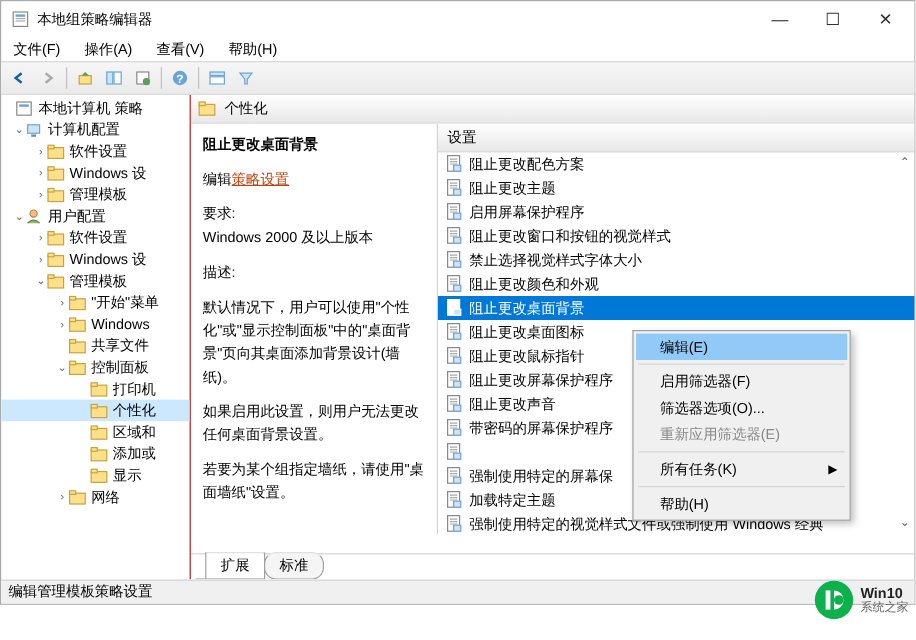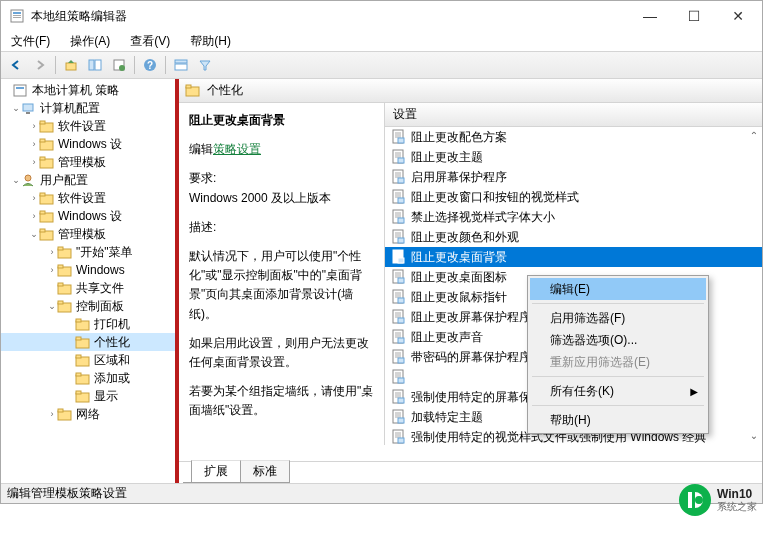--- a/index.html
+++ b/index.html
@@ -13,33 +13,33 @@
 .titlebar-controls > div { width: 44px; height: 28px; display: flex; align-items: center; justify-content: center; font-size: 14px; color: #333; }
 
 .menubar { height: 20px; display: flex; padding: 0 6px; gap: 12px; align-items: center; font-size: 12px; }
 .menubar > span { padding: 0 4px; }
 
 .toolbar { height: 28px; border-top: 1px solid #d4d4d4; border-bottom: 1px solid #d4d4d4; background: linear-gradient(#f6f6f6,#eaeaea); display: flex; align-items: center; padding: 0 4px; gap: 2px; }
 .toolbar-btn { width: 22px; height: 22px; display: flex; align-items: center; justify-content: center; }
 .toolbar-sep { width: 1px; height: 18px; background: #c0c0c0; margin: 0 2px; }
 
 .content { flex: 1; display: flex; overflow: hidden; }
-.tree-pane { width: 178px; border-right: 4px solid #b91c1c; overflow: hidden; font-size: 12px; padding: 2px 0; }
+.tree-pane { width: 158px; border-right: 1px solid #b91c1c; overflow: hidden; font-size: 12px; padding: 2px 0; }
 .tree-item { display: flex; align-items: center; height: 18px; white-space: nowrap; overflow: hidden; padding-left: 4px; }
 .tree-item.sel { background: #cce8ff; }
 .expander { width: 10px; display: inline-block; text-align: center; color: #666; font-size: 9px; }
 .folder-icon { width: 16px; height: 13px; display: inline-block; margin-right: 3px; }
 
 .right-pane { flex: 1; display: flex; flex-direction: column; overflow: hidden; }
 .header-bar { height: 24px; background: linear-gradient(#fefefe,#e8e8e8); border-bottom: 1px solid #d4d4d4; display: flex; align-items: center; padding: 0 6px; gap: 6px; font-size: 12px; }
 
 .split { flex: 1; display: flex; overflow: hidden; }
 .desc-pane { width: 206px; border-right: 1px solid #d4d4d4; padding: 8px 10px; font-size: 12px; line-height: 1.6; overflow: hidden; }
 .desc-title { font-weight: bold; font-size: 12px; margin-bottom: 10px; }
-.desc-link { color: #15803d; text-decoration: underline; }
+.desc-link { color: #c2410c; text-decoration: underline; }
 .desc-label { margin-top: 10px; }
 
 .list-pane { flex: 1; display: flex; flex-direction: column; overflow: hidden; position: relative; }
 .list-header { height: 24px; background: linear-gradient(#fefefe,#e8e8e8); border-bottom: 1px solid #d4d4d4; padding: 0 8px; display: flex; align-items: center; font-size: 12px; }
 .list-body { flex: 1; overflow: auto; }
 .list-row { height: 20px; display: flex; align-items: center; padding: 0 6px; font-size: 12px; white-space: nowrap; }
 .list-row.selected { background: #0078d7; color: #fff; }
 .list-row.selected .policy-icon rect { stroke: #fff; }
 .list-row.selected .policy-icon line { stroke: #fff; }
 .policy-icon { width: 16px; height: 16px; margin-right: 4px; flex-shrink: 0; }
@@ -49,21 +49,21 @@
 .context-menu { position: absolute; left: 527px; top: 275px; width: 182px; background: #f0f0f0; border: 1px solid #a0a0a0; box-shadow: 3px 3px 6px rgba(0,0,0,0.25); font-size: 12px; z-index: 100; padding: 2px; }
 .menu-item { height: 22px; display: flex; align-items: center; padding: 0 20px 0 20px; position: relative; }
 .menu-item.highlighted { background: #91c9f7; }
 .menu-item.disabled { color: #888; }
 .menu-item .arrow { position: absolute; right: 8px; font-size: 10px; }
 .menu-sep { height: 1px; background: #d4d4d4; margin: 3px 2px; }
 
 .tabs { height: 22px; display: flex; align-items: flex-end; border-top: 1px solid #d4d4d4; padding-left: 4px; font-size: 12px; margin-top: 16px; }
 .tab-diag { width: 8px; height: 20px; border-bottom: 1px solid #a0a0a0; }
 .tab { padding: 2px 12px; border: 1px solid #a0a0a0; border-top: 1px solid #e0e0e0; background: #fff; margin-right: -1px; font-size: 12px; }
-.tab.inactive { background: #f5f5f5; }
+.tab.inactive { background: #f5f5f5; border-radius: 10px; }
 
 .statusbar { height: 20px; border-top: 1px solid #d4d4d4; padding: 0 6px; display: flex; align-items: center; font-size: 12px; background: #f0f0f0; }
 
 .watermark { position: absolute; right: 6px; bottom: 16px; display: flex; align-items: center; gap: 5px; }
 .watermark-text { font-size: 12px; line-height: 1.1; }
 .watermark-top { font-weight: bold; color: #222; }
 .watermark-bottom { color: #666; font-size: 10px; }
 </style>
 </head>
 <body>

